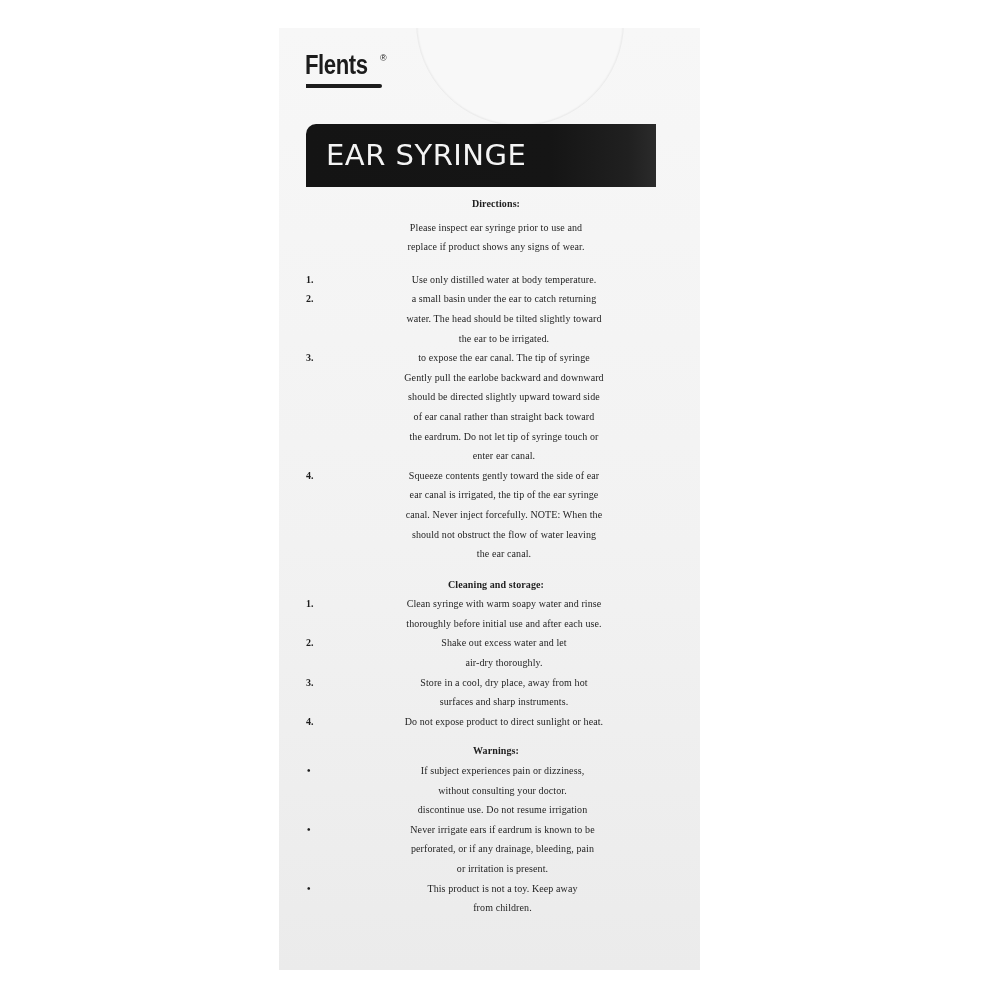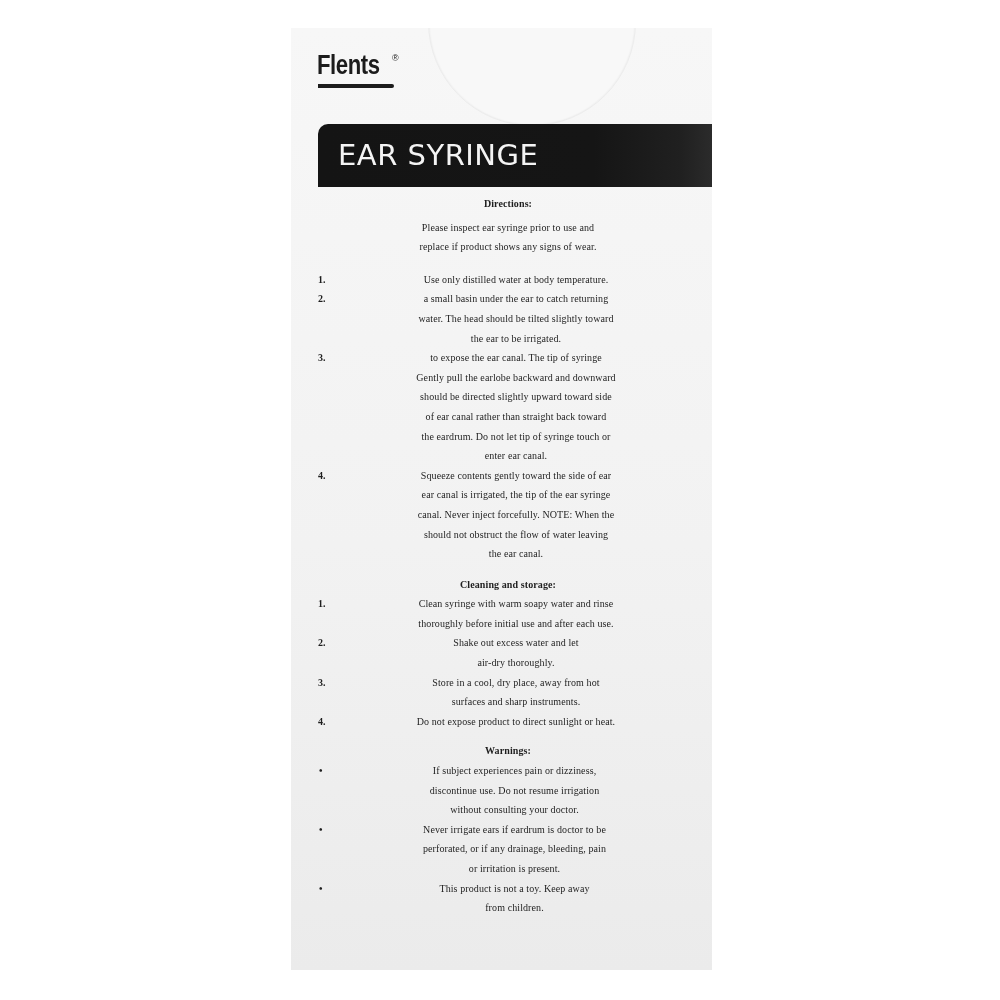--- a/index.html
+++ b/index.html
@@ -5,21 +5,21 @@
     html, body {
       margin: 0;
       padding: 0;
       width: 1000px;
       height: 1000px;
       background: #ffffff;
       overflow: hidden;
     }
     .package {
       position: absolute;
-      left: 291px;
+      left: 279px;
       top: 28px;
       width: 421px;
       height: 942px;
       background: linear-gradient(180deg, #f7f7f7 0%, #f2f2f2 55%, #ebebeb 100%);
       overflow: hidden;
     }
     .window-cutout {
       position: absolute;
       left: 137px;
       top: -110px;
@@ -65,21 +65,21 @@
       width: 76px;
       height: 4px;
       background: #1c1c1c;
       clip-path: polygon(0 0, 100% 0, 100% 100%, 0 100%, 0 0);
       border-radius: 0 2px 2px 0;
     }
     .banner {
       position: absolute;
       left: 27px;
       top: 96px;
-      width: 394px;
+      width: 350px;
       height: 63px;
       background: linear-gradient(90deg, #141414 0%, #151515 70%, #202020 92%, #2b2b2b 100%);
       border-top-left-radius: 10px;
     }
     .banner-title {
       position: absolute;
       left: 20px;
       top: 14px;
       font-family: "DejaVu Sans", sans-serif;
       font-size: 29px;
@@ -215,26 +215,26 @@
       </div>
     </div>
 
     <div class="gap-warn"></div>
 
     <div class="section-head">Warnings:</div>
     <div class="list">
       <div class="warn-item">
         <span class="bullet">•</span>
         <div>If subject experiences pain or dizziness,</div>
+        <div>without consulting your doctor.</div>
         <div>discontinue use. Do not resume irrigation</div>
-        <div>without consulting your doctor.</div>
       </div>
       <div class="warn-item">
         <span class="bullet">•</span>
-        <div>Never irrigate ears if eardrum is doctor to be</div>
+        <div>Never irrigate ears if eardrum is known to be</div>
         <div>perforated, or if any drainage, bleeding, pain</div>
         <div>or irritation is present.</div>
       </div>
       <div class="warn-item">
         <span class="bullet">•</span>
         <div>This product is not a toy. Keep away</div>
         <div>from children.</div>
       </div>
     </div>
   </div>

